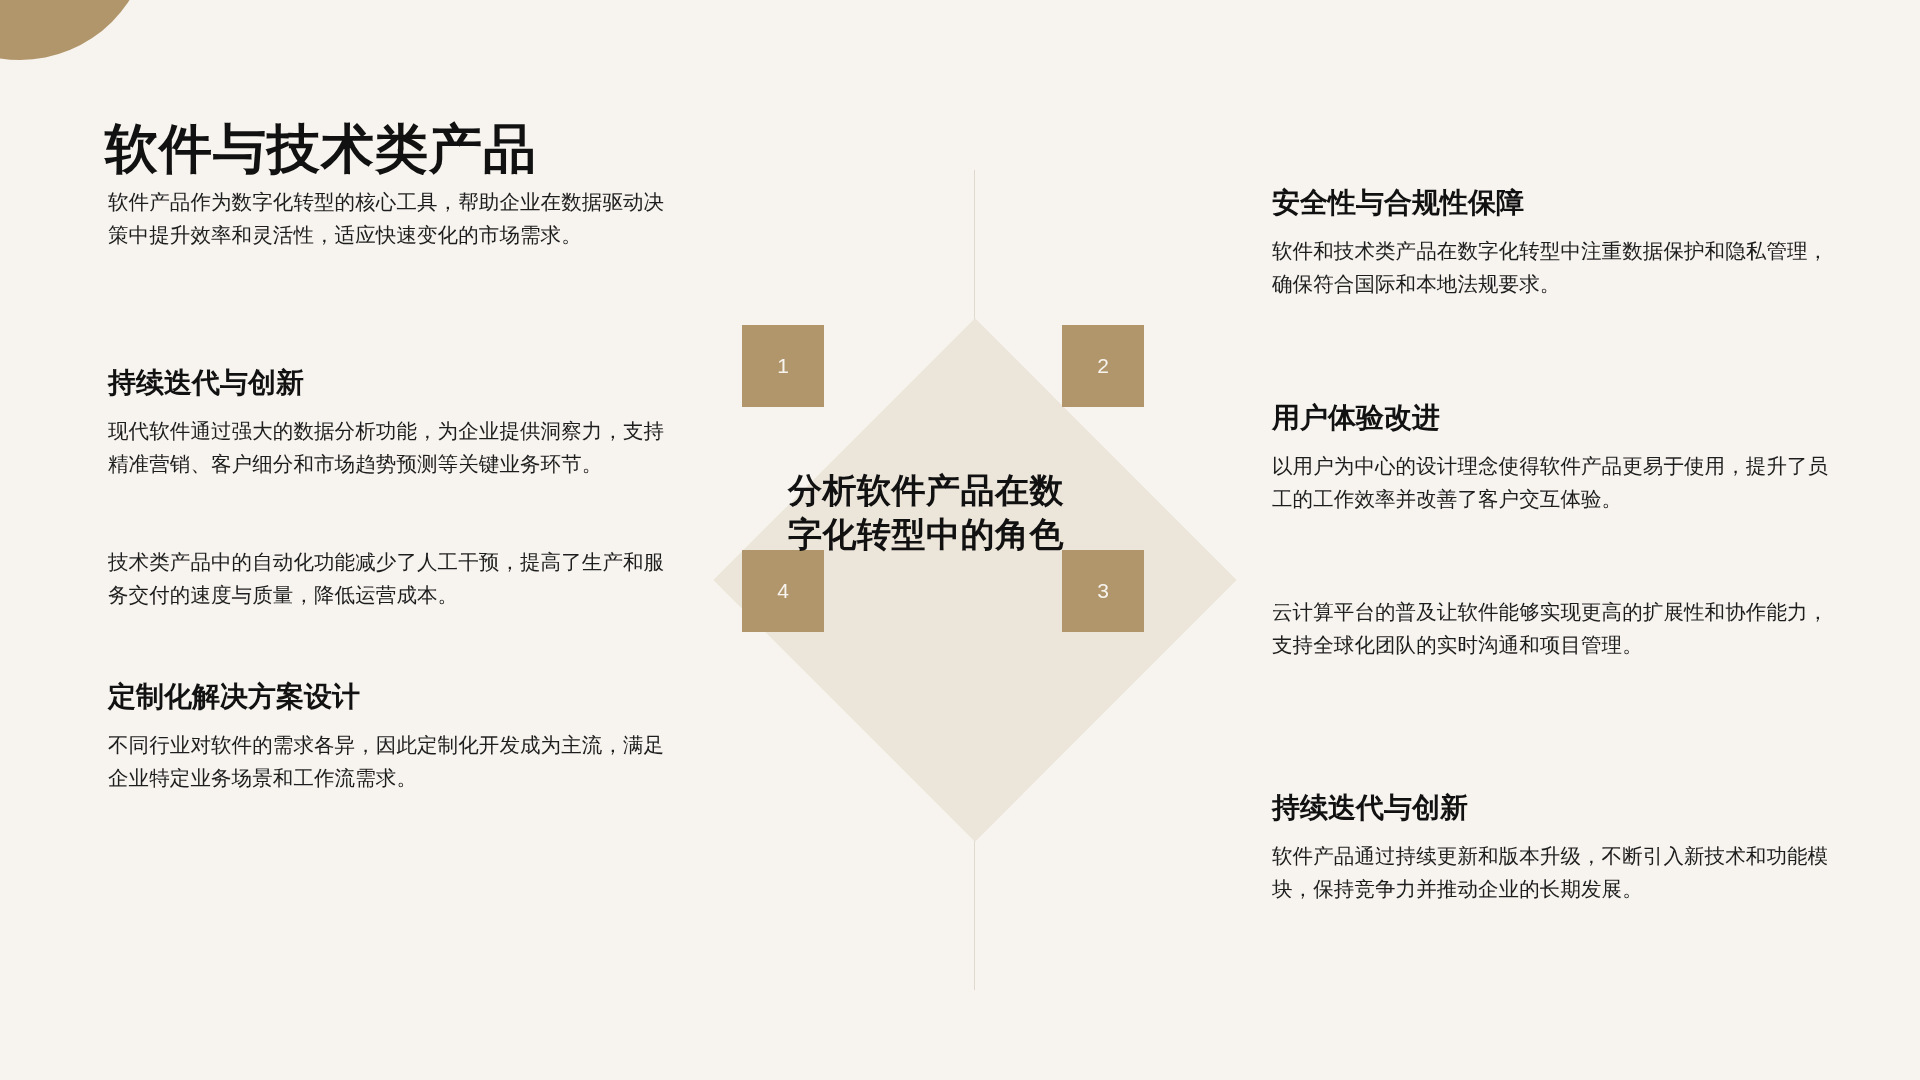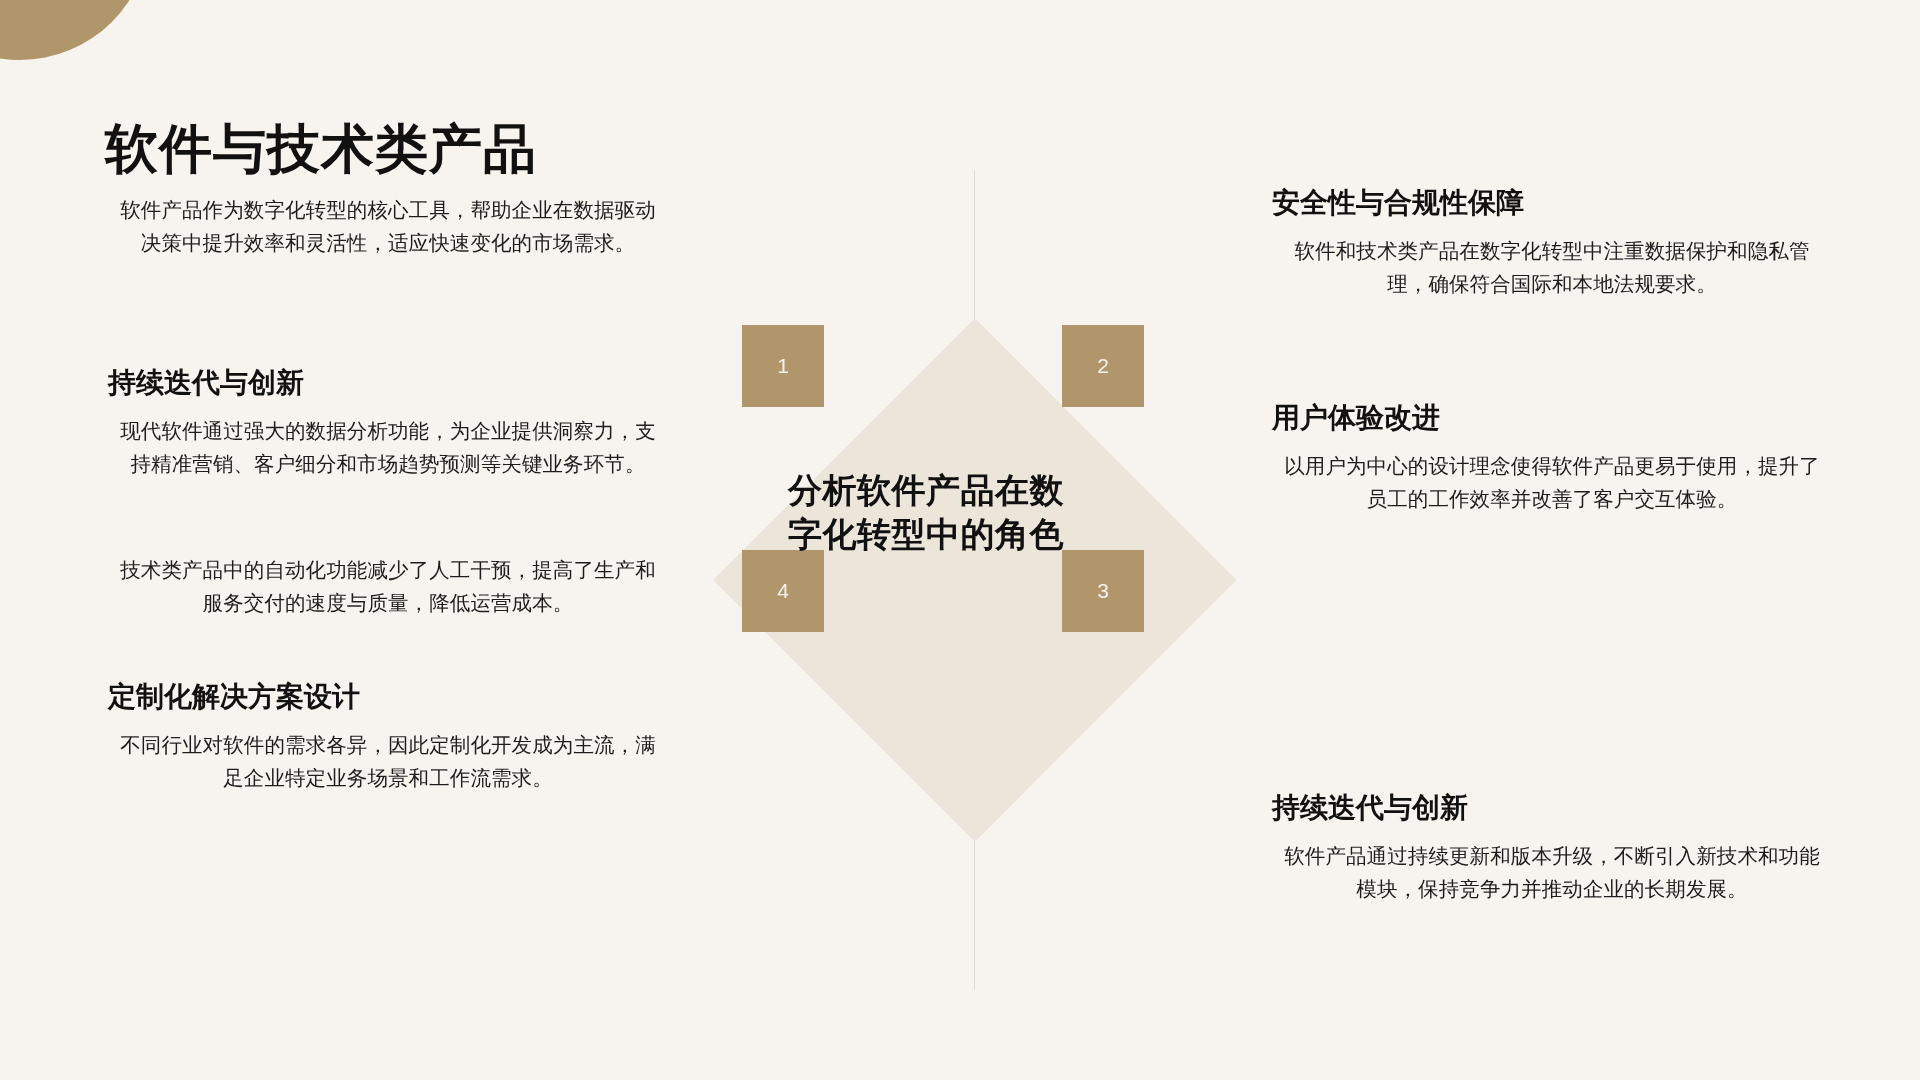--- a/index.html
+++ b/index.html
@@ -64,23 +64,22 @@
     color: #111111;
     line-height: 1.25;
     margin: 0 0 14px 0;
     white-space: nowrap;
   }
   .block-body {
     font-size: 20.5px;
     font-weight: 400;
     color: #1d1d1d;
     line-height: 1.62;
-    margin: 8px;
+    margin: 0;
     letter-spacing: 0.1px;
-    text-align: center;
   }
 
   
   .diamond-stage {
     position: absolute;
     left: 680px;
     top: 285px;
     width: 590px;
     height: 590px;
   }
@@ -178,20 +177,21 @@
     <div class="block-heading">安全性与合规性保障</div>
     <p class="block-body">软件和技术类产品在数字化转型中注重数据保护和隐私管理，确保符合国际和本地法规要求。</p>
   </div>
 
   <div class="block" style="top:215px;">
     <div class="block-heading">用户体验改进</div>
     <p class="block-body">以用户为中心的设计理念使得软件产品更易于使用，提升了员工的工作效率并改善了客户交互体验。</p>
   </div>
 
   <div class="block" style="top:410px;">
+    <p class="block-body">云计算平台的普及让软件能够实现更高的扩展性和协作能力，支持全球化团队的实时沟通和项目管理。</p>
   </div>
 
   <div class="block" style="top:605px;">
     <div class="block-heading">持续迭代与创新</div>
     <p class="block-body">软件产品通过持续更新和版本升级，不断引入新技术和功能模块，保持竞争力并推动企业的长期发展。</p>
   </div>
 
 </div>
 
 </body></html>

